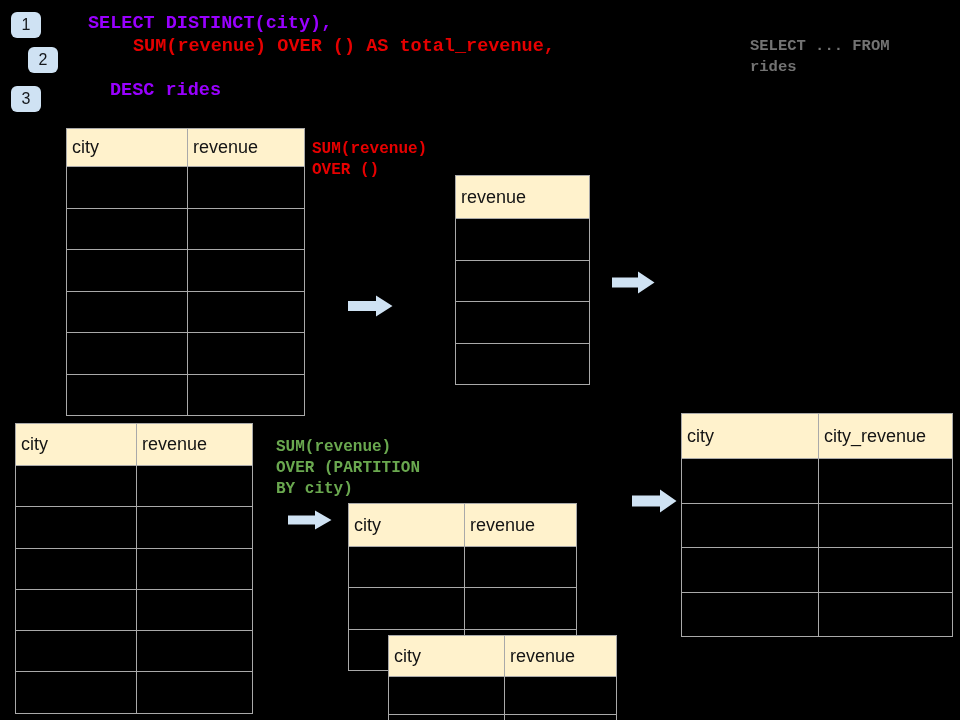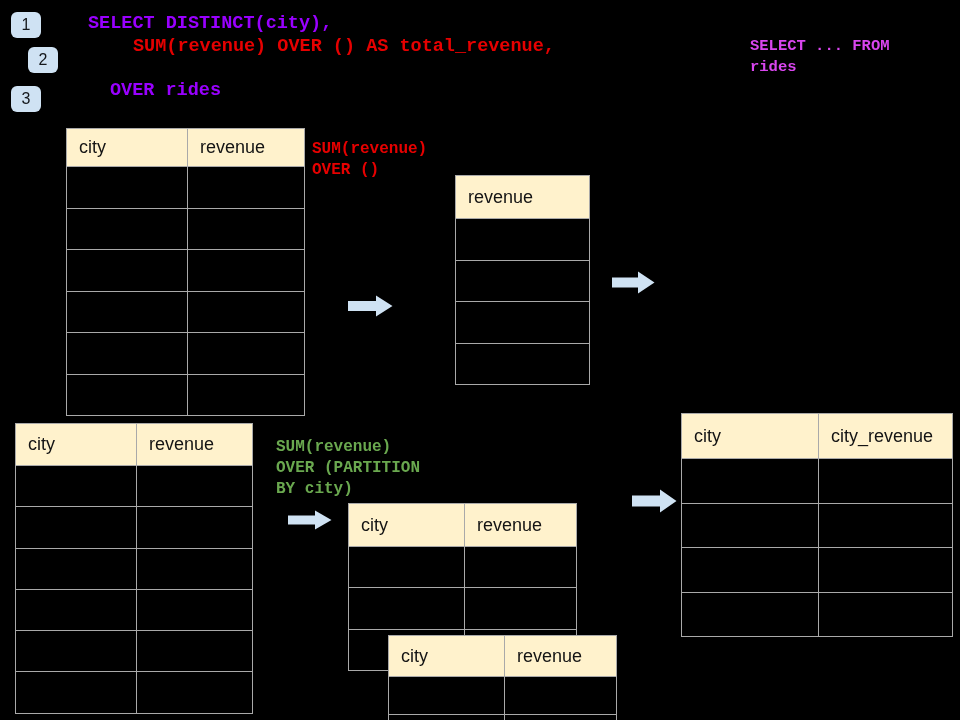--- a/index.html
+++ b/index.html
@@ -24,35 +24,35 @@
   }
   .purple { color: #9900ff; }
   .red    { color: #e60000; }
   .green  { color: #6aa84f; }
   .label {
     position: absolute; white-space: pre-line;
     font-family: "Liberation Mono", "DejaVu Sans Mono", monospace;
     font-weight: bold; font-size: 16px; line-height: 21px;
   }
   .sidenote {
-    position: absolute; white-space: pre-line; color: #d946ef;
+    position: absolute; white-space: pre-line; color: #737373;
     font-family: "Liberation Mono", "DejaVu Sans Mono", monospace;
     font-weight: bold; font-size: 15.5px; line-height: 21px;
   }
   
   .table {
     position: absolute; background: #000000;
     border: 1px solid #a9a9a9;
   }
   .thead {
     display: flex; height: var(--hh); background: #fff2cc; color: #141414;
   }
   .hcell {
     width: var(--c1); display: flex; align-items: center;
-    padding-left: 12px; font-size: 18px;
+    padding-left: 5px; font-size: 18px;
     font-family: "Liberation Sans", sans-serif;
   }
   .hcell + .hcell { flex: 1; width: auto; border-left: 1px solid #a9a9a9; }
   .trow { display: flex; height: var(--rh); border-top: 1px solid #a9a9a9; }
   .tcell { width: var(--c1); }
   .tcell + .tcell { flex: 1; width: auto; border-left: 1px solid #a9a9a9; }
   .overlay { z-index: 2; }
   
   .arrow { position: absolute; }
 </style>
@@ -60,21 +60,21 @@
 <body>
 
 <div class="page">
 
   <div class="badge" style="left:11px; top:12px">1</div>
   <div class="badge" style="left:28px; top:47px">2</div>
   <div class="badge" style="left:11px; top:86px">3</div>
 
   <div class="sqlline red" style="left:133px; top:36px">SUM(revenue) OVER () AS total_revenue,</div>
   <div class="sqlline purple" style="left:88px;  top:13px">SELECT DISTINCT(city),</div>
-  <div class="sqlline purple" style="left:110px; top:80px">OVER rides</div>
+  <div class="sqlline purple" style="left:110px; top:80px">DESC rides</div>
 
   <div class="sidenote" style="left:750px; top:36px">SELECT ... FROM
 rides</div>
 
   <div class="label red" style="left:312px; top:139px">SUM(revenue)
 OVER ()</div>
   <div class="label green" style="left:276px; top:437px">SUM(revenue)
 OVER (PARTITION
 BY city)</div>
 

